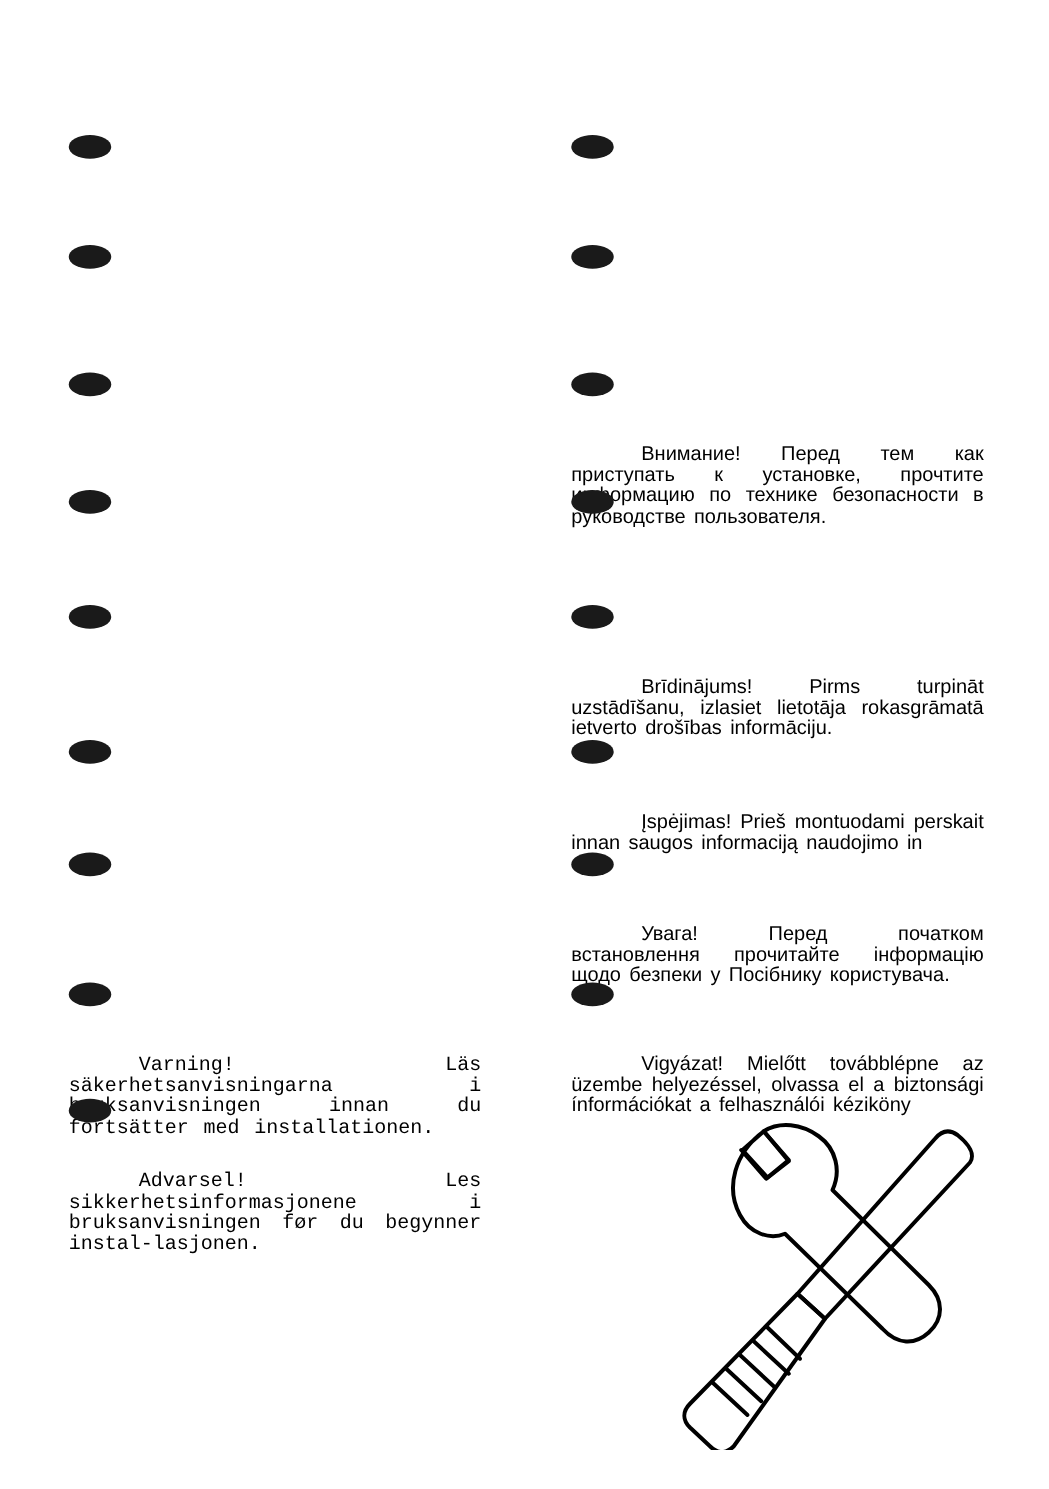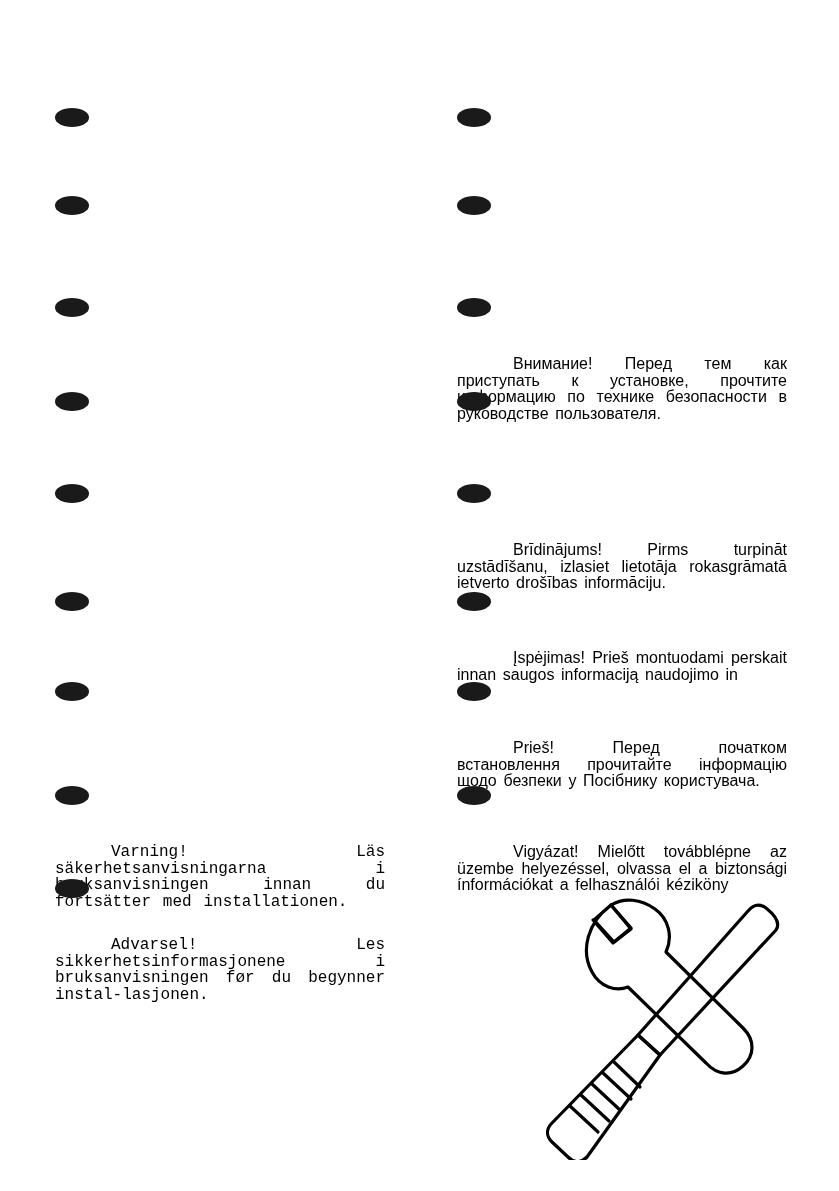--- a/index.html
+++ b/index.html
@@ -135,21 +135,21 @@
     <div class="entry" style="top:484px">
       <span class="bullet"></span>
       <div class="entry-text loose">Brīdinājums! Pirms turpināt uzstādīšanu, izlasiet lietotāja rokasgrāmatā ietverto drošības informāciju.</div>
     </div>
     <div class="entry" style="top:592px">
       <span class="bullet"></span>
       <div class="entry-text loose">Įspėjimas! Prieš montuodami perskait innan saugos informaciją naudojimo in</div>
     </div>
     <div class="entry" style="top:682px">
       <span class="bullet"></span>
-      <div class="entry-text loose">Prieš! Перед початком встановлення прочитайте інформацію щодо безпеки у Посібнику користувача.</div>
+      <div class="entry-text loose">Увага! Перед початком встановлення прочитайте інформацію щодо безпеки у Посібнику користувача.</div>
     </div>
     <div class="entry" style="top:786px">
       <span class="bullet"></span>
       <div class="entry-text loose">Vigyázat! Mielőtt továbblépne az üzembe helyezéssel, olvassa el a biztonsági ínformációkat a felhasználói kéziköny</div>
     </div>
   </div>
 
   <div class="tool-figure">
     <svg viewBox="0 0 290 280" xmlns="http://www.w3.org/2000/svg" aria-hidden="true">
       <g fill="none" stroke="#000000" stroke-width="3.2" stroke-linejoin="round" stroke-linecap="round">

